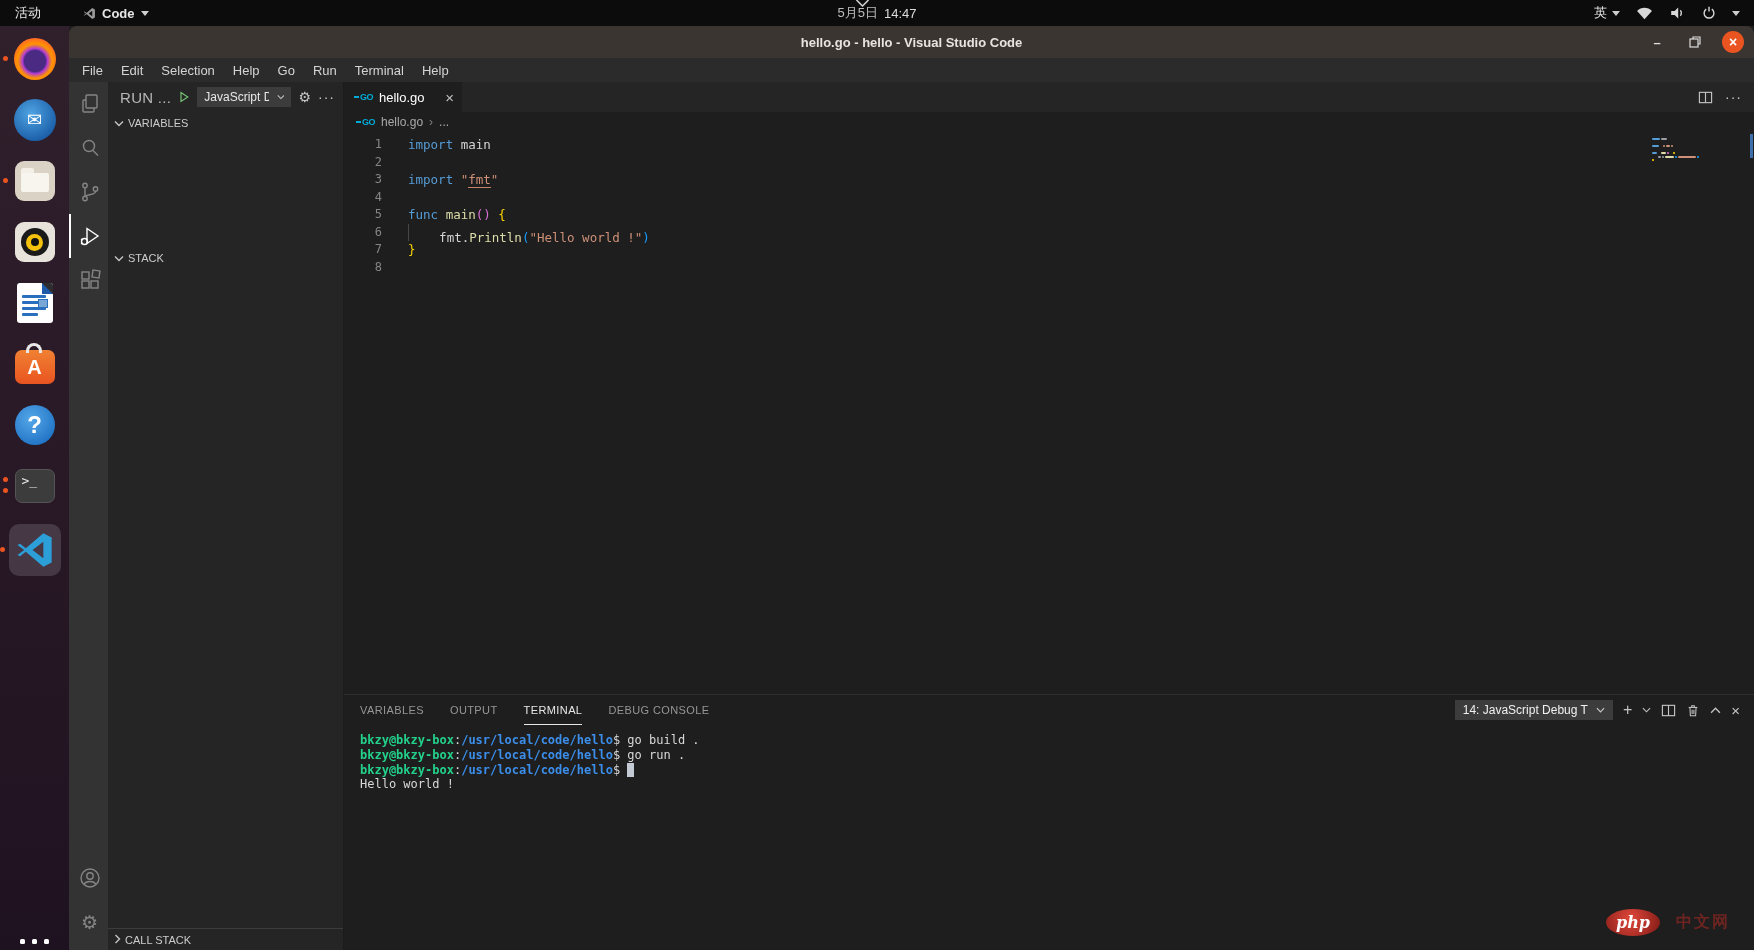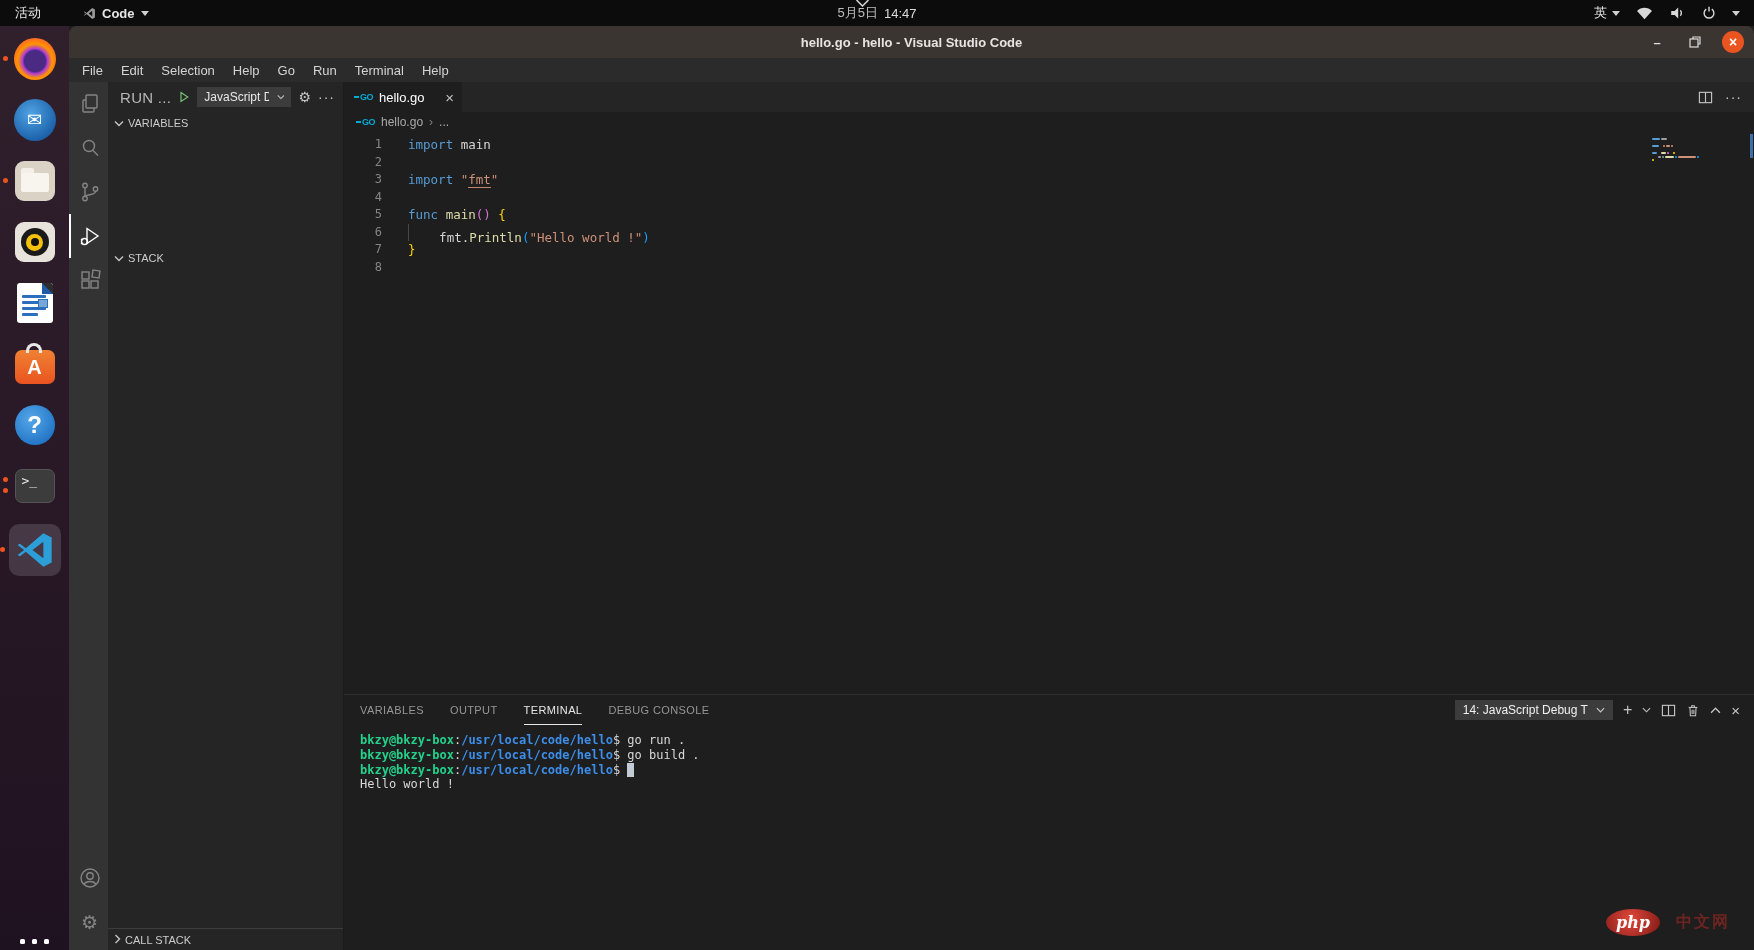--- a/index.html
+++ b/index.html
@@ -461,22 +461,22 @@
                 <line x1="7" y1="7" x2="7" y2="12"></line>
                 <line x1="9" y1="7" x2="9" y2="12"></line>
               </svg>
             <svg width="11" height="7" viewBox="0 0 10 6" style="transform:rotate(180deg)">
                 <polyline points="1,1 5,5 9,1"></polyline>
               </svg>
             <span class="x">×</span>
           </div>
         </div>
         <div id="terminal" class="mono">
+            <div class="t-line"><span class="t-g">bkzy@bkzy-box</span><span class="t-w">:</span><span class="t-b">/usr/local/code/hello</span><span class="t-w">$ go build .</span></div>
             <div class="t-line"><span class="t-g">bkzy@bkzy-box</span><span class="t-w">:</span><span class="t-b">/usr/local/code/hello</span><span class="t-w">$ go run .</span></div>
-            <div class="t-line"><span class="t-g">bkzy@bkzy-box</span><span class="t-w">:</span><span class="t-b">/usr/local/code/hello</span><span class="t-w">$ go build .</span></div>
             <div class="t-line"><span class="t-g">bkzy@bkzy-box</span><span class="t-w">:</span><span class="t-b">/usr/local/code/hello</span><span class="t-w">$ </span><span class="t-cur"> </span></div>
             <div class="t-line"><span class="t-w">Hello world !</span></div>
           </div>
       </div>
     </div>
   </div>
 </div>
 
 <div id="watermark">
   <span id="wm-logo">php</span>

